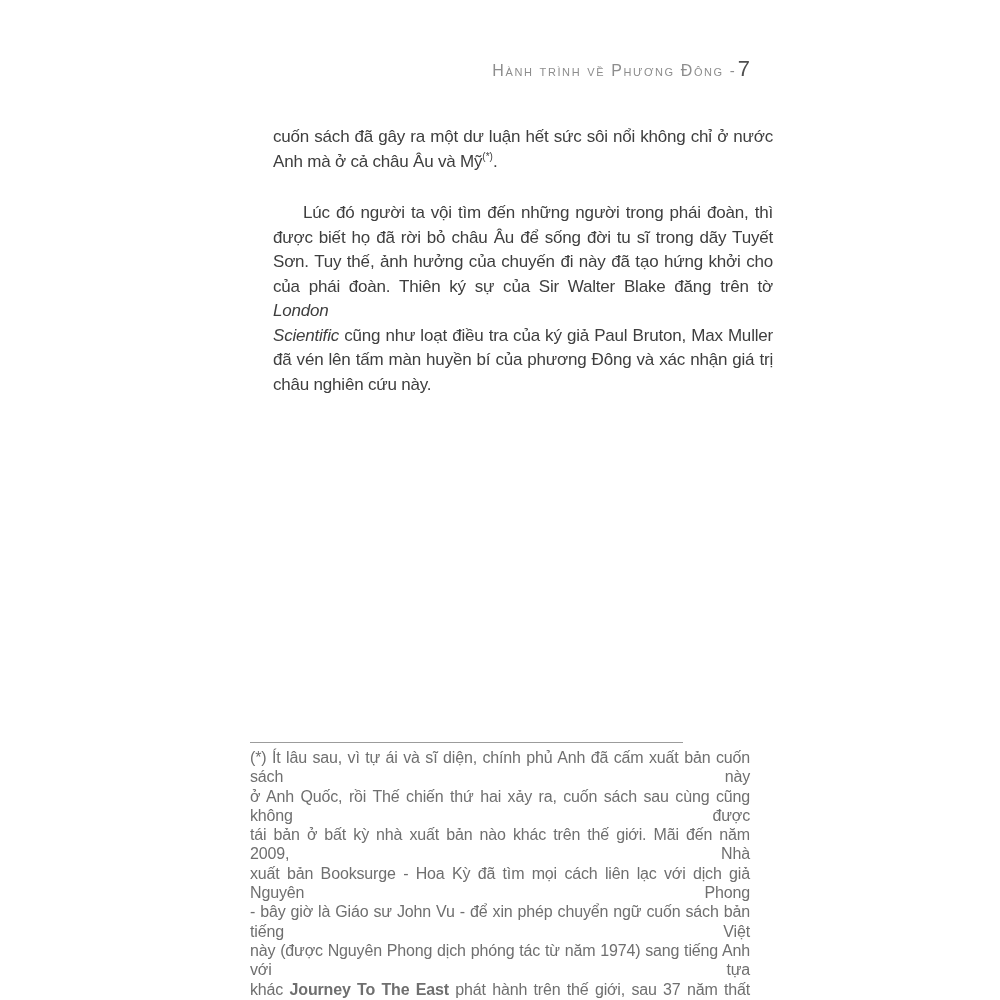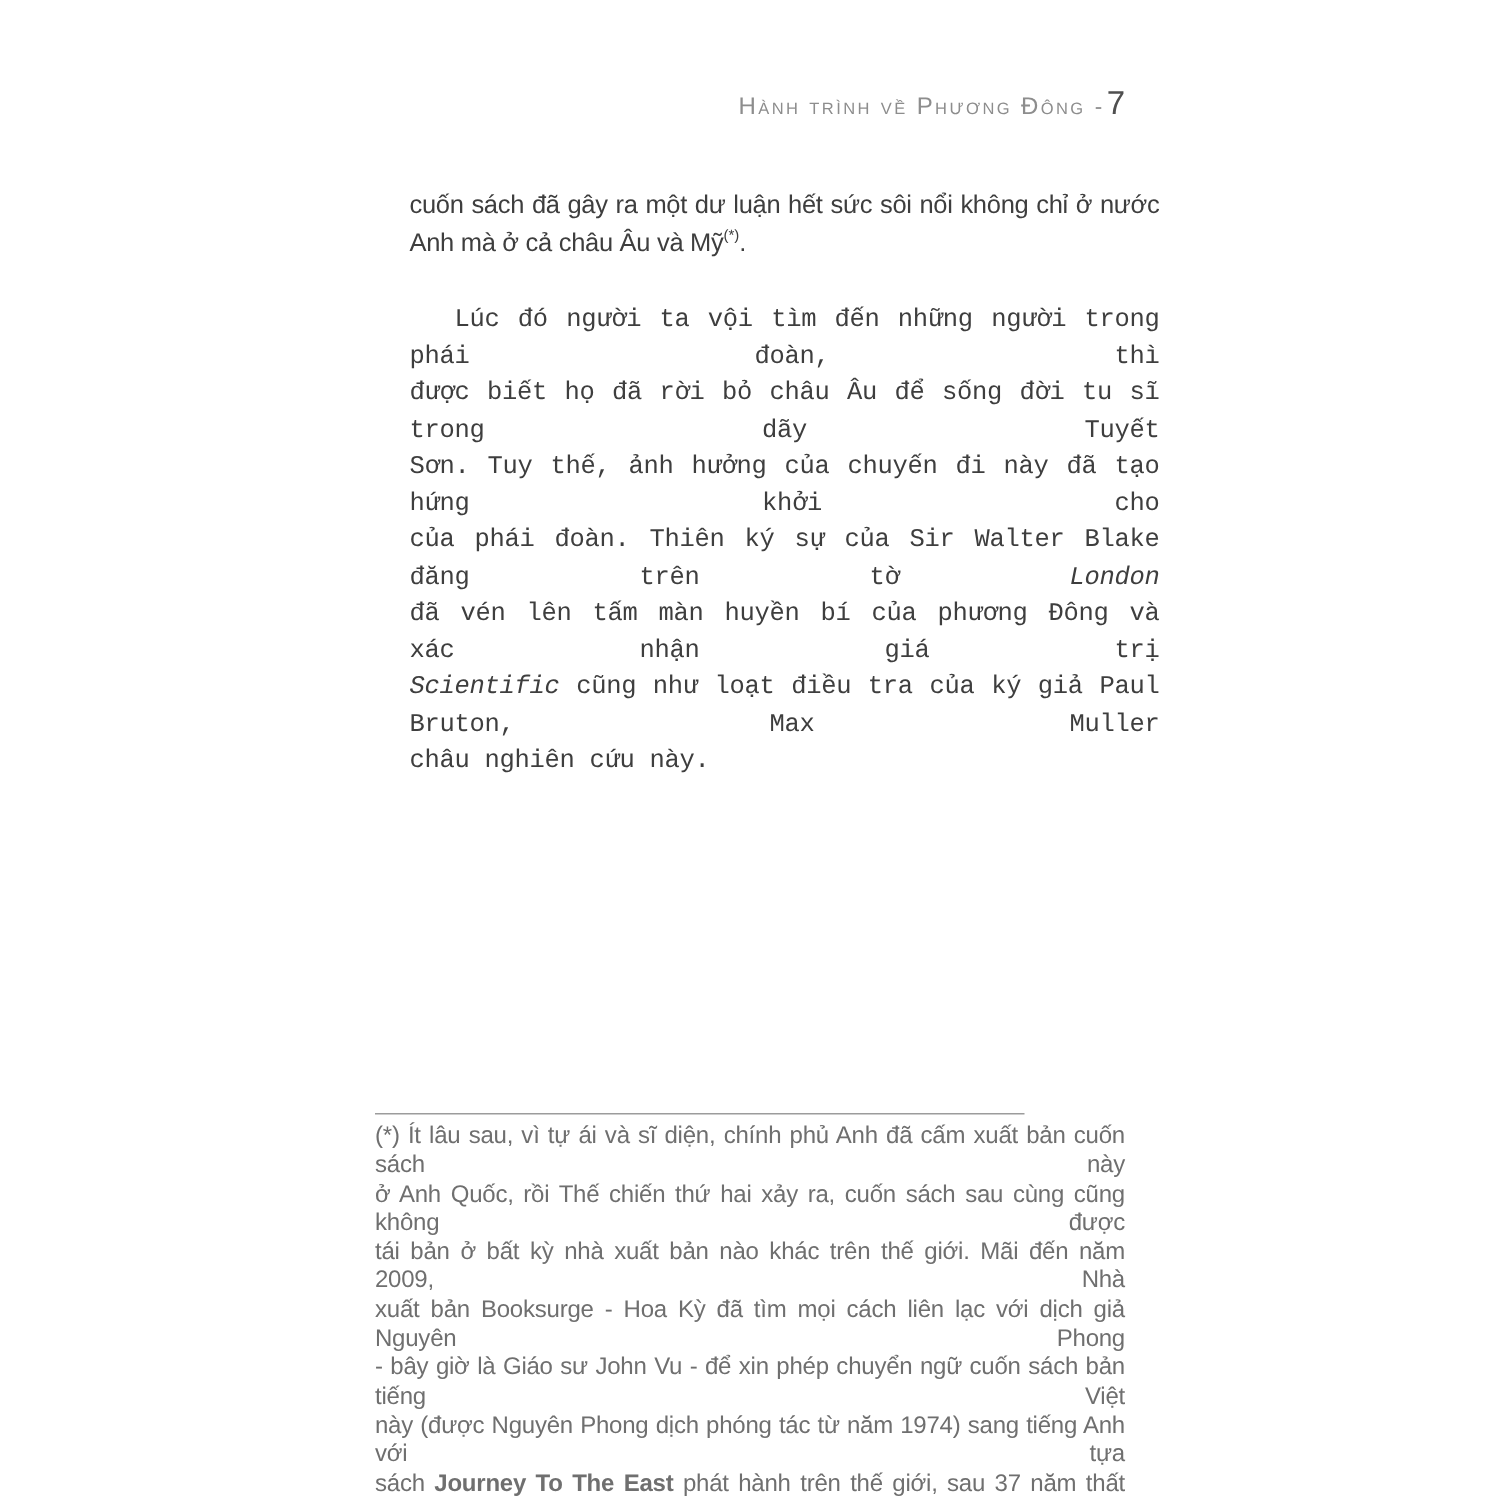--- a/index.html
+++ b/index.html
@@ -47,21 +47,21 @@
     position: absolute;
     left: 263px;
     top: 125px;
     width: 500px;
     font-size: 17px;
     line-height: 24.5px;
     letter-spacing: -0.2px;
     color: var(--body-color, #3e3e3e);
     margin-left: 10px;
   }
-  .para + .para { margin-top: 25px; font-family: Liberation Mono, monospace; }
+  .para + .para { margin-top: 25px; }
   .para.indent .tline:first-child { text-indent: 30px; }
   .tline {
     text-align: justify;
     text-align-last: justify;
   }
   .tline.last { text-align-last: left; }
   .it { font-style: italic; }
   .bd { font-weight: bold; }
   .sup {
     font-size: 10px;
@@ -99,33 +99,33 @@
   <div class="bodytext">
       <div class="para">
         <div class="tline"><span>cuốn sách đã gây ra một dư luận hết sức sôi nổi không chỉ ở nước</span></div>
         <div class="tline last"><span>Anh mà ở cả châu Âu và Mỹ</span><span class="sup">(*)</span><span>.</span></div>
       </div>
       <div class="para indent">
         <div class="tline"><span>Lúc đó người ta vội tìm đến những người trong phái đoàn, thì</span></div>
         <div class="tline"><span>được biết họ đã rời bỏ châu Âu để sống đời tu sĩ trong dãy Tuyết</span></div>
         <div class="tline"><span>Sơn. Tuy thế, ảnh hưởng của chuyến đi này đã tạo hứng khởi cho</span></div>
         <div class="tline"><span>của phái đoàn. Thiên ký sự của Sir Walter Blake đăng trên tờ </span><span class="it">London</span></div>
+        <div class="tline"><span class="it">Scientific</span><span> cũng như loạt điều tra của ký giả Paul Bruton, Max Muller</span></div>
         <div class="tline"><span>đã vén lên tấm màn huyền bí của phương Đông và xác nhận giá trị</span></div>
-        <div class="tline"><span class="it">Scientific</span><span> cũng như loạt điều tra của ký giả Paul Bruton, Max Muller</span></div>
         <div class="tline last"><span>châu nghiên cứu này.</span></div>
       </div>
     </div>
 
   <div class="footnote">
     <div class="footnote-rule"></div>
     <div>
         <div class="tline"><span>(*) Ít lâu sau, vì tự ái và sĩ diện, chính phủ Anh đã cấm xuất bản cuốn sách này</span></div>
         <div class="tline"><span>ở Anh Quốc, rồi Thế chiến thứ hai xảy ra, cuốn sách sau cùng cũng không được</span></div>
         <div class="tline"><span>tái bản ở bất kỳ nhà xuất bản nào khác trên thế giới. Mãi đến năm 2009, Nhà</span></div>
         <div class="tline"><span>xuất bản Booksurge - Hoa Kỳ đã tìm mọi cách liên lạc với dịch giả Nguyên Phong</span></div>
         <div class="tline"><span>- bây giờ là Giáo sư John Vu - để xin phép chuyển ngữ cuốn sách bản tiếng Việt</span></div>
         <div class="tline"><span>này (được Nguyên Phong dịch phóng tác từ năm 1974) sang tiếng Anh với tựa</span></div>
-        <div class="tline"><span>sách </span><span class="bd">Journey To The East</span><span> phát hành trên thế giới, sau 37 năm thất truyền, và</span></div>
+        <div class="tline"><span>khác </span><span class="bd">Journey To The East</span><span> phát hành trên thế giới, sau 37 năm thất truyền, và</span></div>
         <div class="tline last"><span>đọc trên thế giới.</span></div>
       </div>
   </div>
 
 </div>
 
 </body></html>

